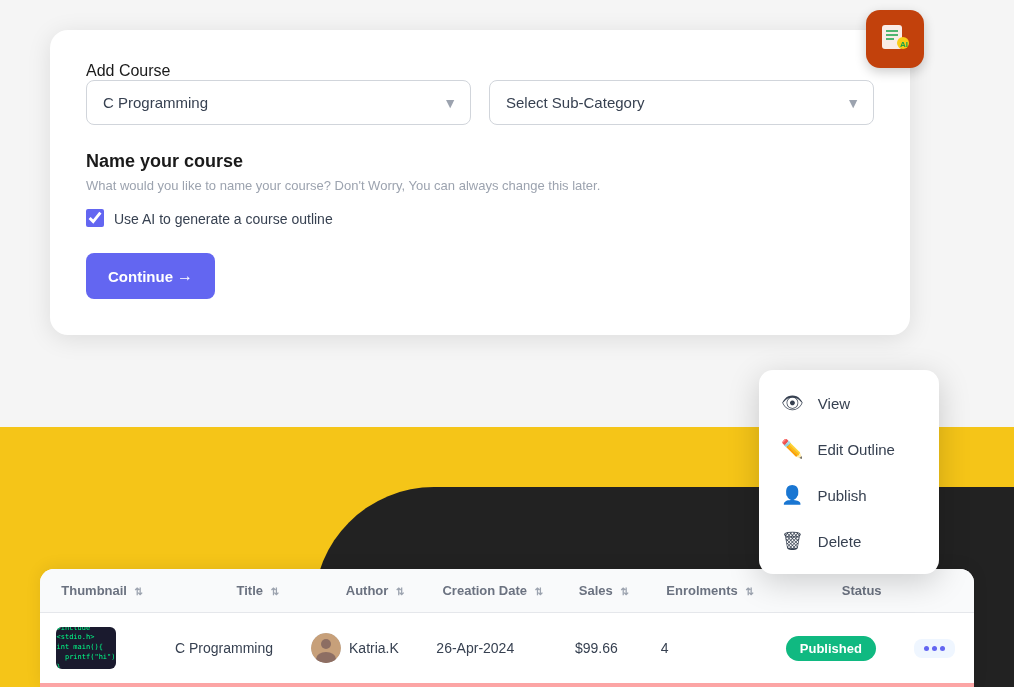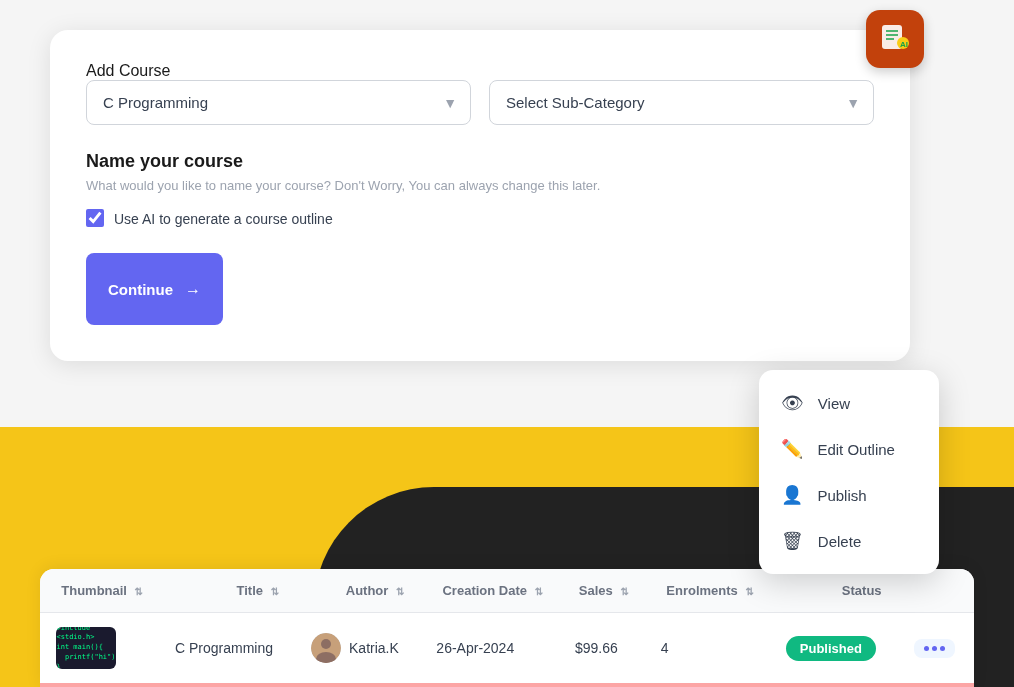--- a/index.html
+++ b/index.html
@@ -151,27 +151,27 @@
     .ai-checkbox-label {
       font-size: 14px;
       color: #374151;
     }
 
     .continue-btn {
       background: #6366f1;
       color: white;
       border: none;
       border-radius: 8px;
-      padding: 27px 22px;
+      padding: 14px 22px;
       font-size: 15px;
       font-weight: 600;
       cursor: pointer;
       display: flex;
       align-items: center;
-      gap: 12px;
+      gap: 4px;
     }
     .continue-btn .arrow {
       font-size: 16px;
     }
 
     
     .context-menu {
       position: absolute;
       top: 370px;
       right: 75px;

